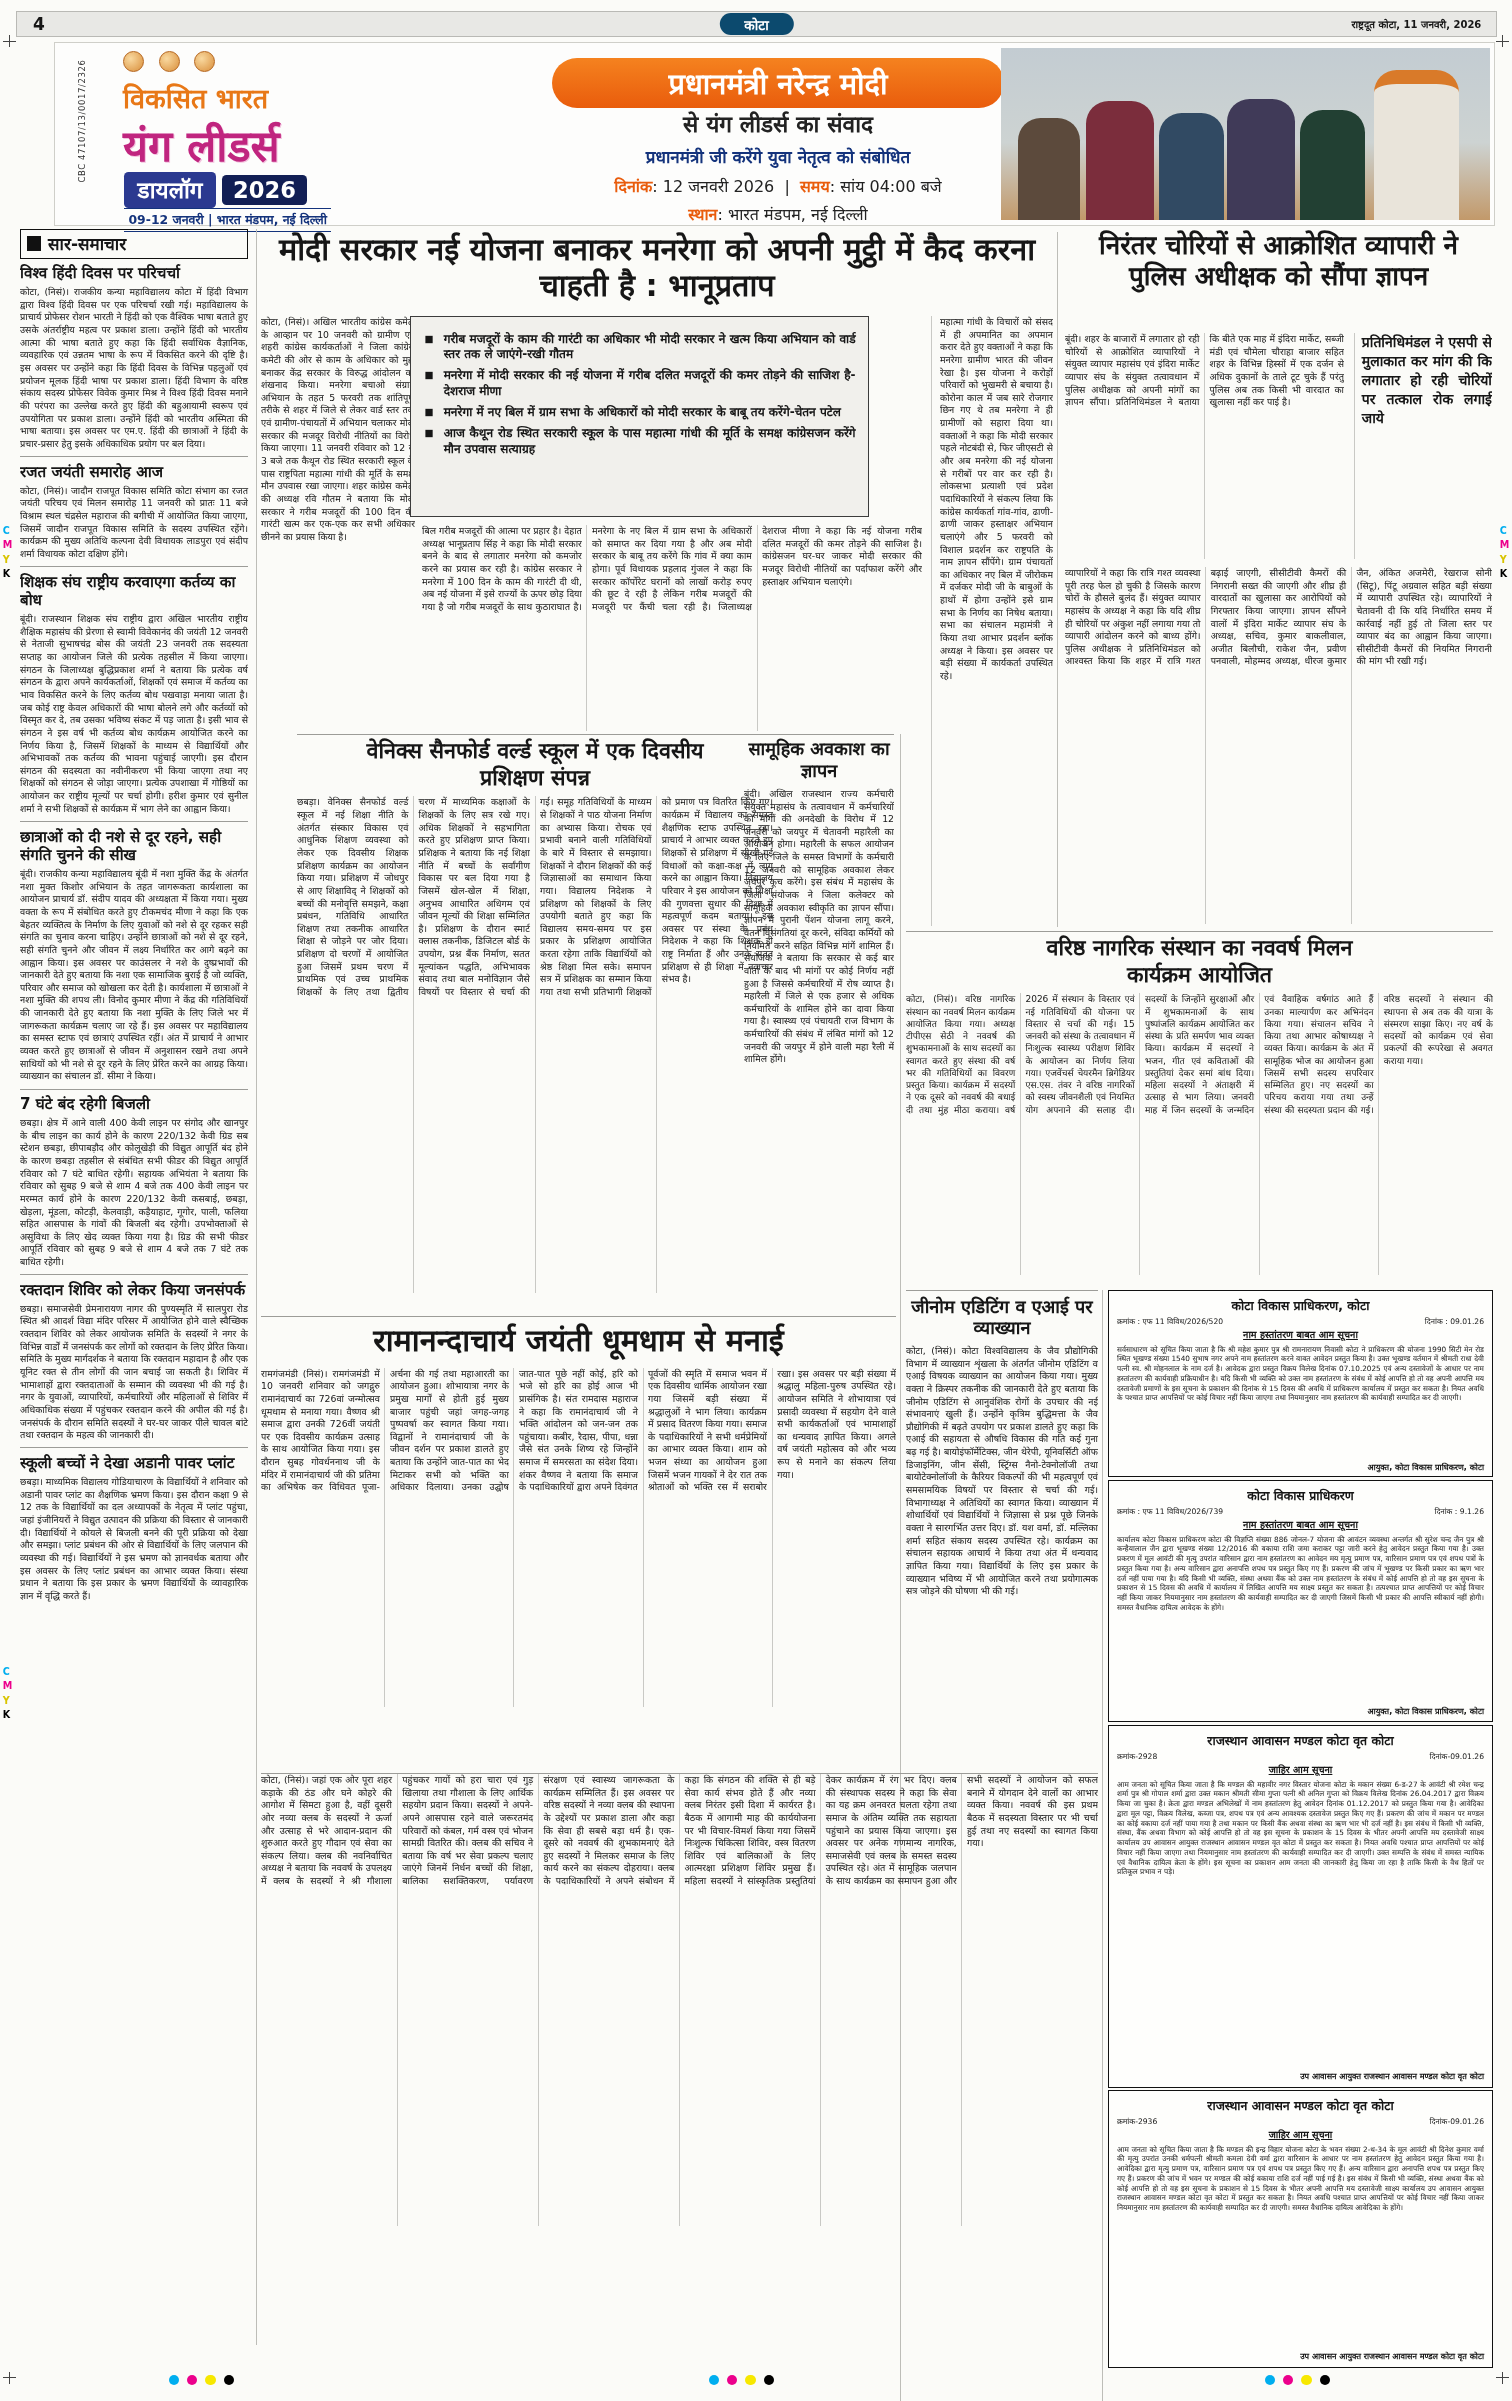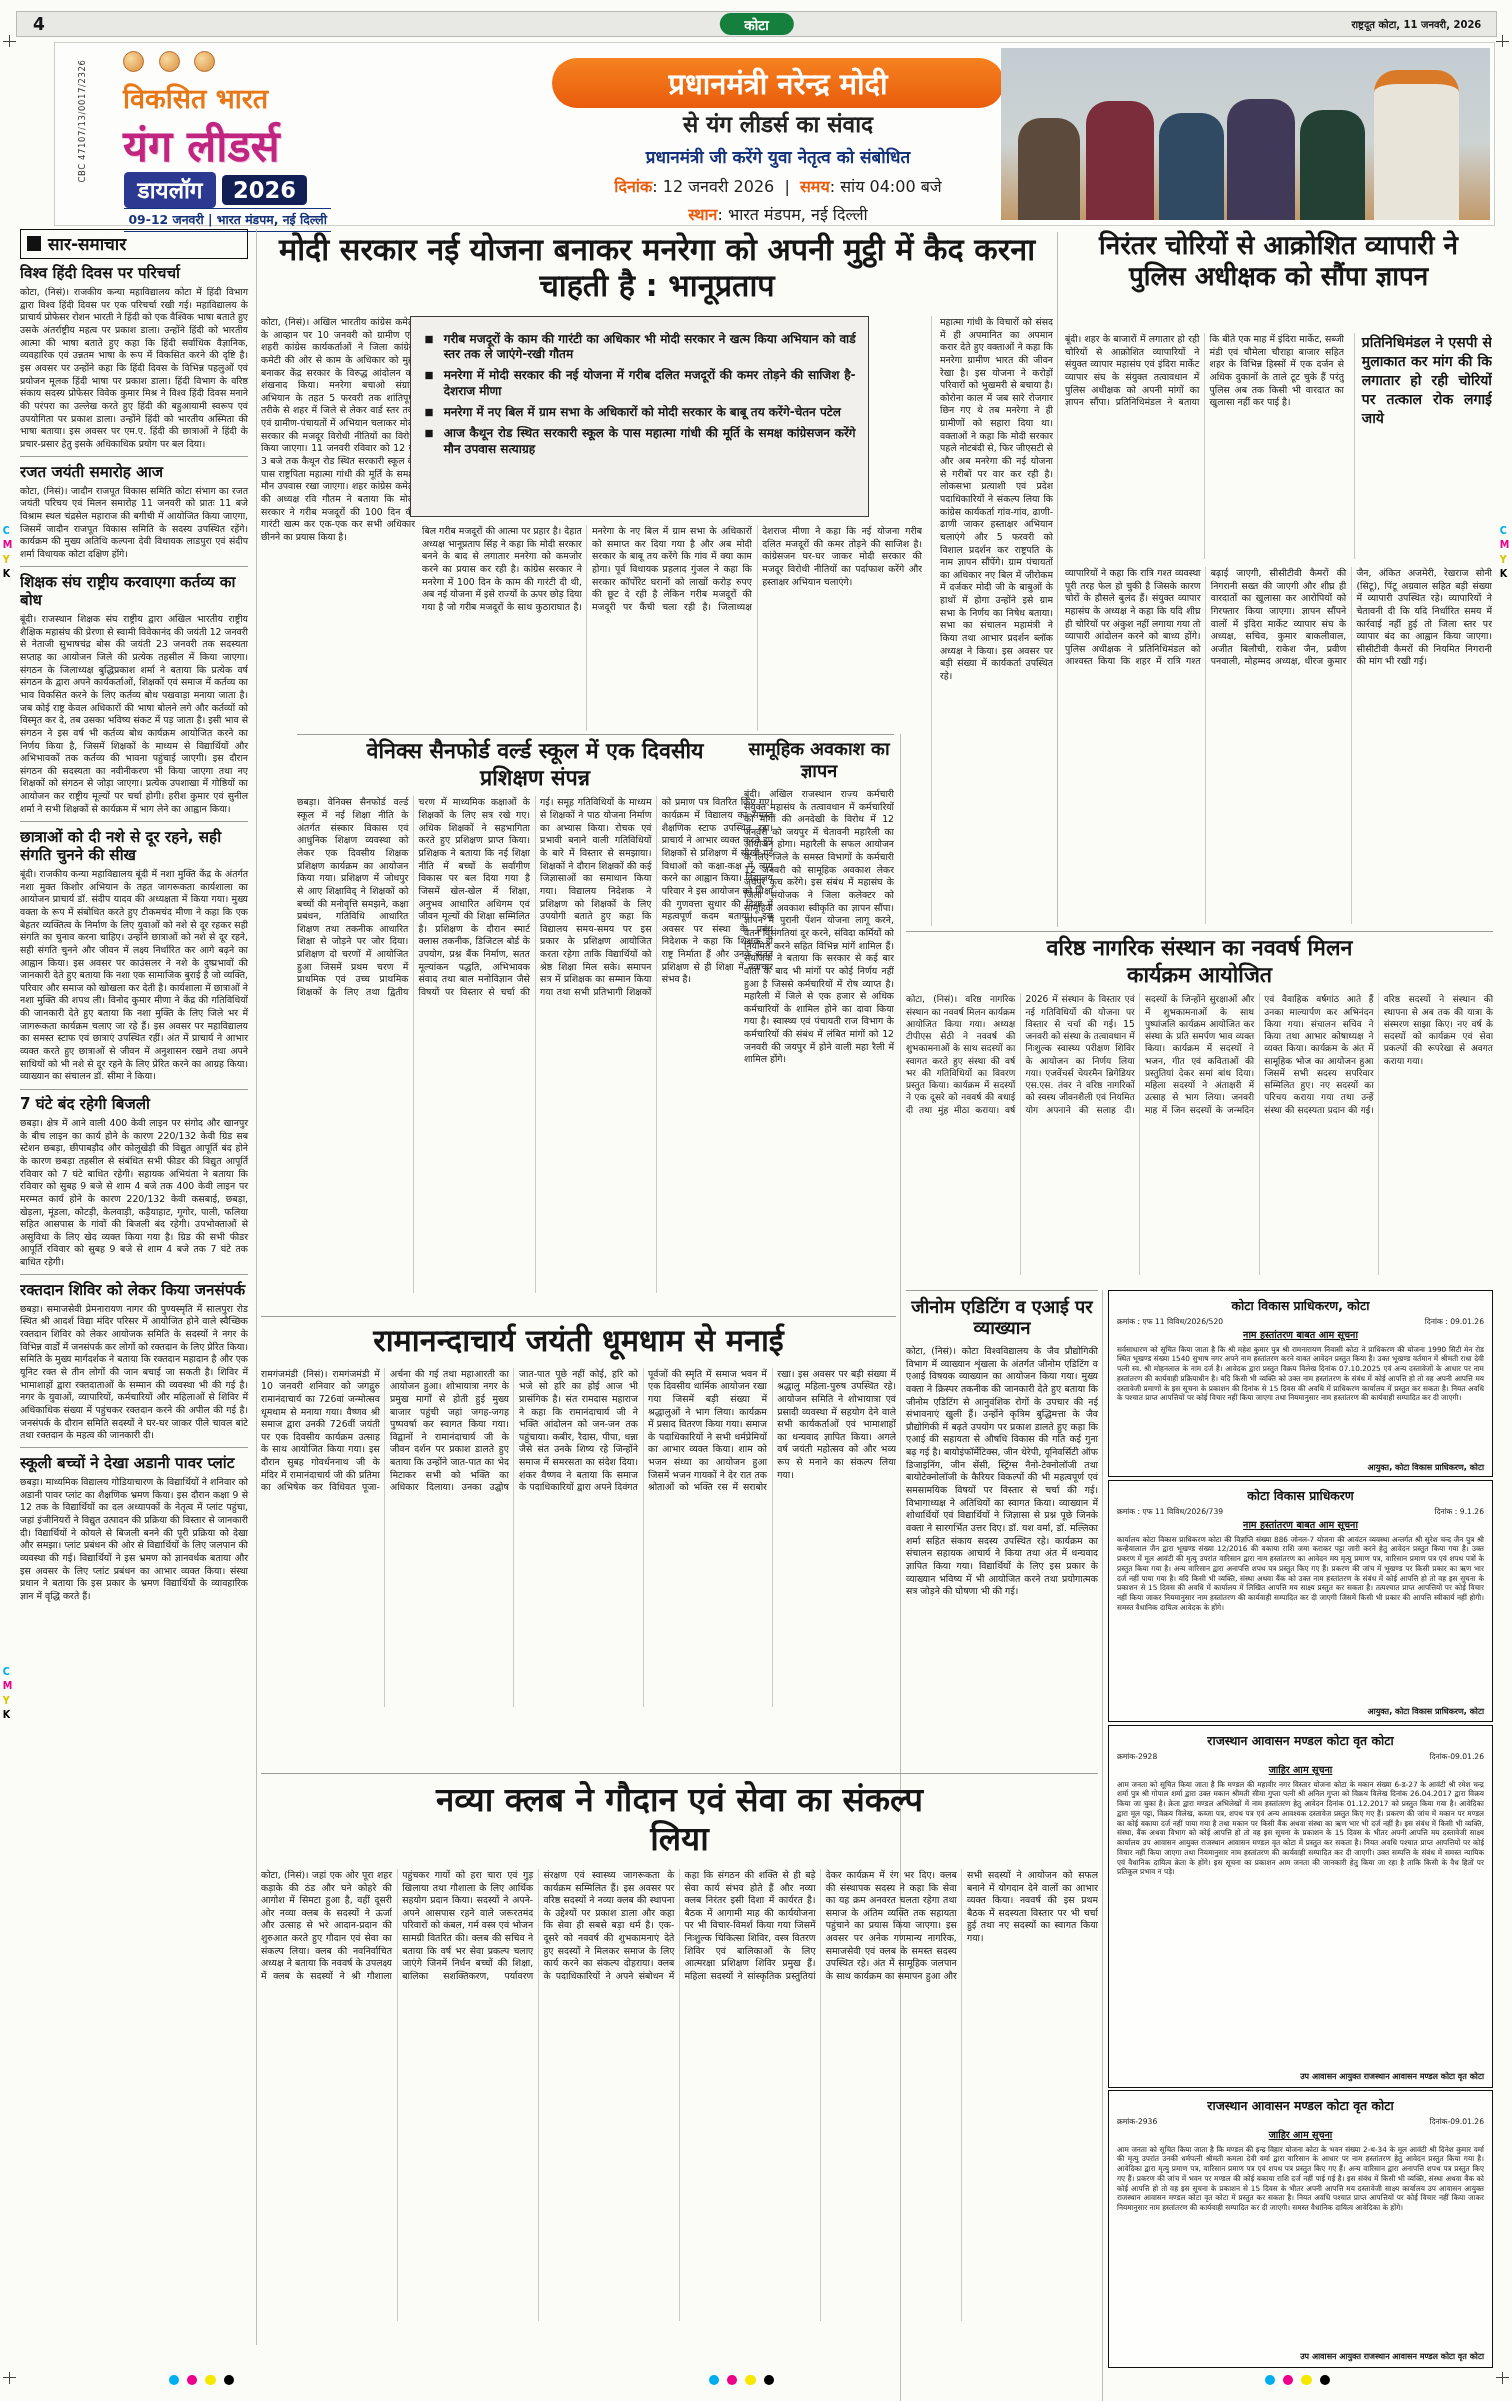--- a/index.html
+++ b/index.html
@@ -2,21 +2,21 @@
 <html style="font-size:9px"><head>
 <meta charset="utf-8">
 <style>
   html,body{margin:0;padding:0;background:#8a8a8a;}
   .page{position:relative;width:1512px;height:2401px;background:#fbfbf8;overflow:hidden;
         font-family:"DejaVu Sans",sans-serif;color:#161616;}
   
   .topbar{position:absolute;left:16px;top:11.3px;width:1479px;height:24px;background:#e8e8e5;
           border:0.6px solid #b9b9b5;display:flex;align-items:center;}
   .pageno{font-size:17px;font-weight:bold;margin-left:16px;}
-  .citypill{position:absolute;left:50%;transform:translateX(-50%);background:#15803d;color:#fff;
+  .citypill{position:absolute;left:50%;transform:translateX(-50%);background:#0c4a6e;color:#fff;
             font-size:13.6px;font-weight:bold;padding:1.7px 25px;border-radius:12.4px;}
   .edition{position:absolute;right:14.7px;font-size:10px;font-weight:bold;}
   
   .ad{position:absolute;left:54px;top:42px;width:1439px;height:182px;background:#fdfdfc;
       border:0.6px solid #cfcfc9;}
   .cbc{position:absolute;left:-35px;top:73px;transform:rotate(-90deg);transform-origin:center;
        font-size:8.5px;color:#333;letter-spacing:0.6px;white-space:nowrap;}
   .adlogos{position:absolute;left:68px;top:8px;display:flex;gap:14.7px;}
   .adlogos span{display:block;width:19px;height:19px;border-radius:50%;border:1.1px solid #b5651d;
                 background:radial-gradient(circle at 35% 35%,#f9d9a0,#d98e3a);}
@@ -231,21 +231,20 @@
     <div class="headsm" style="margin:4.5px 0 5.6px;">जीनोम एडिटिंग व एआई पर व्याख्यान</div>
     <div class="btxt" style="height:418px;overflow:hidden;">कोटा, (निसं)। कोटा विश्वविद्यालय के जैव प्रौद्योगिकी विभाग में व्याख्यान शृंखला के अंतर्गत जीनोम एडिटिंग व एआई विषयक व्याख्यान का आयोजन किया गया। मुख्य वक्ता ने क्रिस्पर तकनीक की जानकारी देते हुए बताया कि जीनोम एडिटिंग से आनुवंशिक रोगों के उपचार की नई संभावनाएं खुली हैं। उन्होंने कृत्रिम बुद्धिमत्ता के जैव प्रौद्योगिकी में बढ़ते उपयोग पर प्रकाश डालते हुए कहा कि एआई की सहायता से औषधि विकास की गति कई गुना बढ़ गई है। बायोइंफॉर्मेटिक्स, जीन थेरेपी, यूनिवर्सिटी ऑफ डिजाइनिंग, जीन सेंसी, स्ट्रिंग्स नैनो-टेक्नोलॉजी तथा बायोटेक्नोलॉजी के कैरियर विकल्पों की भी महत्वपूर्ण एवं समसामयिक विषयों पर विस्तार से चर्चा की गई। विभागाध्यक्ष ने अतिथियों का स्वागत किया। व्याख्यान में शोधार्थियों एवं विद्यार्थियों ने जिज्ञासा से प्रश्न पूछे जिनके वक्ता ने सारगर्भित उत्तर दिए। डॉ. यश वर्मा, डॉ. मल्लिका शर्मा सहित संकाय सदस्य उपस्थित रहे। कार्यक्रम का संचालन सहायक आचार्य ने किया तथा अंत में धन्यवाद ज्ञापित किया गया। विद्यार्थियों के लिए इस प्रकार के व्याख्यान भविष्य में भी आयोजित करने तथा प्रयोगात्मक सत्र जोड़ने की घोषणा भी की गई।</div>
   </div>
 
   <div style="position:absolute;left:261px;top:1316px;width:635px;height:452px;overflow:hidden;border-top:0.6px solid #9c9c98;">
     <div class="headxl" style="width:429px;margin:5.6px auto 9px;">रामानन्दाचार्य जयंती धूमधाम से मनाई</div>
     <div class="btxt cols5" style="height:339px;overflow:hidden;">रामगंजमंडी (निसं)। रामगंजमंडी में 10 जनवरी शनिवार को जगद्गुरु रामानंदाचार्य का 726वां जन्मोत्सव धूमधाम से मनाया गया। वैष्णव श्री समाज द्वारा उनकी 726वीं जयंती पर एक दिवसीय कार्यक्रम उत्साह के साथ आयोजित किया गया। इस दौरान सुबह गोवर्धननाथ जी के मंदिर में रामानंदाचार्य जी की प्रतिमा का अभिषेक कर विधिवत पूजा-अर्चना की गई तथा महाआरती का आयोजन हुआ। शोभायात्रा नगर के प्रमुख मार्गों से होती हुई मुख्य बाजार पहुंची जहां जगह-जगह पुष्पवर्षा कर स्वागत किया गया। विद्वानों ने रामानंदाचार्य जी के जीवन दर्शन पर प्रकाश डालते हुए बताया कि उन्होंने जात-पात का भेद मिटाकर सभी को भक्ति का अधिकार दिलाया। उनका उद्घोष जात-पात पूछे नहीं कोई, हरि को भजे सो हरि का होई आज भी प्रासंगिक है। संत रामदास महाराज ने कहा कि रामानंदाचार्य जी ने भक्ति आंदोलन को जन-जन तक पहुंचाया। कबीर, रैदास, पीपा, धन्ना जैसे संत उनके शिष्य रहे जिन्होंने समाज में समरसता का संदेश दिया। शंकर वैष्णव ने बताया कि समाज के पदाधिकारियों द्वारा अपने दिवंगत पूर्वजों की स्मृति में समाज भवन में एक दिवसीय धार्मिक आयोजन रखा गया जिसमें बड़ी संख्या में श्रद्धालुओं ने भाग लिया। कार्यक्रम में प्रसाद वितरण किया गया। समाज के पदाधिकारियों ने सभी धर्मप्रेमियों का आभार व्यक्त किया। शाम को भजन संध्या का आयोजन हुआ जिसमें भजन गायकों ने देर रात तक श्रोताओं को भक्ति रस में सराबोर रखा। इस अवसर पर बड़ी संख्या में श्रद्धालु महिला-पुरुष उपस्थित रहे। आयोजन समिति ने शोभायात्रा एवं प्रसादी व्यवस्था में सहयोग देने वाले सभी कार्यकर्ताओं एवं भामाशाहों का धन्यवाद ज्ञापित किया। अगले वर्ष जयंती महोत्सव को और भव्य रूप से मनाने का संकल्प लिया गया।</div>
   </div>
 
   <div style="position:absolute;left:261px;top:1773px;width:837px;height:571px;overflow:hidden;border-top:0.6px solid #9c9c98;">
-    <div class="headxl" style="width:508px;margin:6.8px auto 10.2px;font-size:33px;">नव्या क्लब ने गौदान एवं सेवा का संकल्प लिया</div>
     <div class="btxt cols6" style="height:452px;overflow:hidden;">कोटा, (निसं)। जहां एक ओर पूरा शहर कड़ाके की ठंड और घने कोहरे की आगोश में सिमटा हुआ है, वहीं दूसरी ओर नव्या क्लब के सदस्यों ने ऊर्जा और उत्साह से भरे आदान-प्रदान की शुरुआत करते हुए गौदान एवं सेवा का संकल्प लिया। क्लब की नवनिर्वाचित अध्यक्ष ने बताया कि नववर्ष के उपलक्ष्य में क्लब के सदस्यों ने श्री गौशाला पहुंचकर गायों को हरा चारा एवं गुड़ खिलाया तथा गौशाला के लिए आर्थिक सहयोग प्रदान किया। सदस्यों ने अपने-अपने आसपास रहने वाले जरूरतमंद परिवारों को कंबल, गर्म वस्त्र एवं भोजन सामग्री वितरित की। क्लब की सचिव ने बताया कि वर्ष भर सेवा प्रकल्प चलाए जाएंगे जिनमें निर्धन बच्चों की शिक्षा, बालिका सशक्तिकरण, पर्यावरण संरक्षण एवं स्वास्थ्य जागरूकता के कार्यक्रम सम्मिलित हैं। इस अवसर पर वरिष्ठ सदस्यों ने नव्या क्लब की स्थापना के उद्देश्यों पर प्रकाश डाला और कहा कि सेवा ही सबसे बड़ा धर्म है। एक-दूसरे को नववर्ष की शुभकामनाएं देते हुए सदस्यों ने मिलकर समाज के लिए कार्य करने का संकल्प दोहराया। क्लब के पदाधिकारियों ने अपने संबोधन में कहा कि संगठन की शक्ति से ही बड़े सेवा कार्य संभव होते हैं और नव्या क्लब निरंतर इसी दिशा में कार्यरत है। बैठक में आगामी माह की कार्ययोजना पर भी विचार-विमर्श किया गया जिसमें निःशुल्क चिकित्सा शिविर, वस्त्र वितरण शिविर एवं बालिकाओं के लिए आत्मरक्षा प्रशिक्षण शिविर प्रमुख हैं। महिला सदस्यों ने सांस्कृतिक प्रस्तुतियां देकर कार्यक्रम में रंग भर दिए। क्लब की संस्थापक सदस्य ने कहा कि सेवा का यह क्रम अनवरत चलता रहेगा तथा समाज के अंतिम व्यक्ति तक सहायता पहुंचाने का प्रयास किया जाएगा। इस अवसर पर अनेक गणमान्य नागरिक, समाजसेवी एवं क्लब के समस्त सदस्य उपस्थित रहे। अंत में सामूहिक जलपान के साथ कार्यक्रम का समापन हुआ और सभी सदस्यों ने आयोजन को सफल बनाने में योगदान देने वालों का आभार व्यक्त किया। नववर्ष की इस प्रथम बैठक में सदस्यता विस्तार पर भी चर्चा हुई तथा नए सदस्यों का स्वागत किया गया।</div>
   </div>
 
   <div class="notice" style="top:1290px;height:187px;">
     <div class="org">कोटा विकास प्राधिकरण, कोटा</div>
     <div class="meta">
       <span>क्रमांक : एफ 11 विविध/2026/520</span>
       <span>दिनांक : 09.01.26</span>
     </div>
     <div class="subj">नाम हस्तांतरण बाबत आम सूचना</div>

